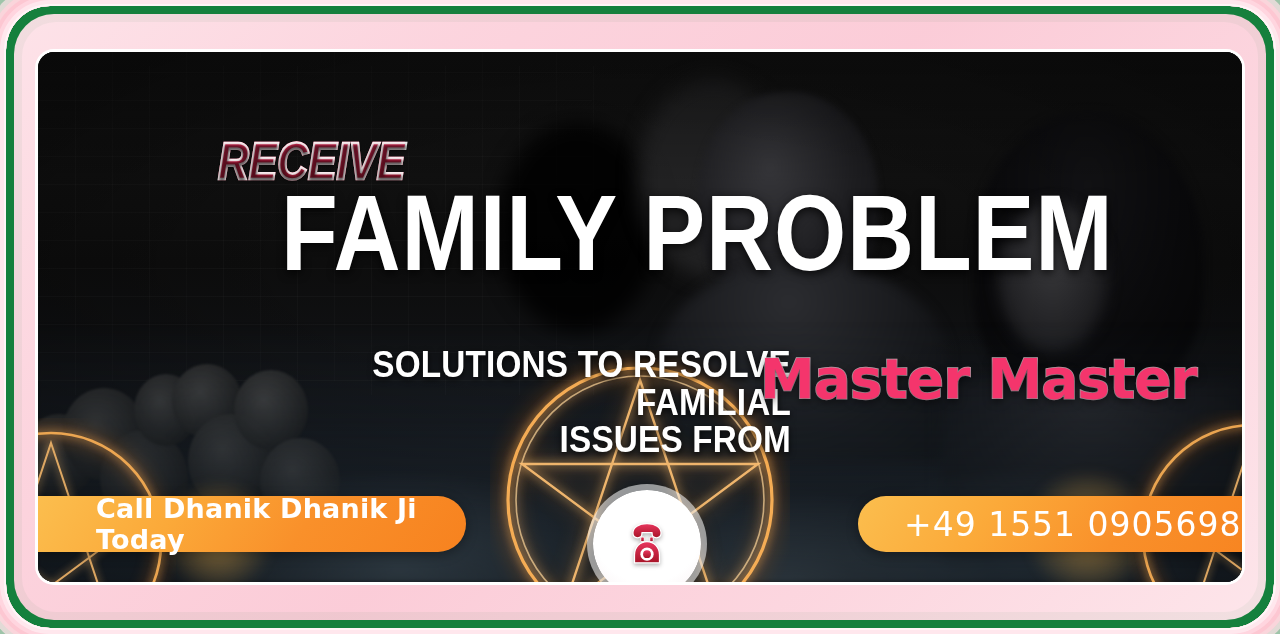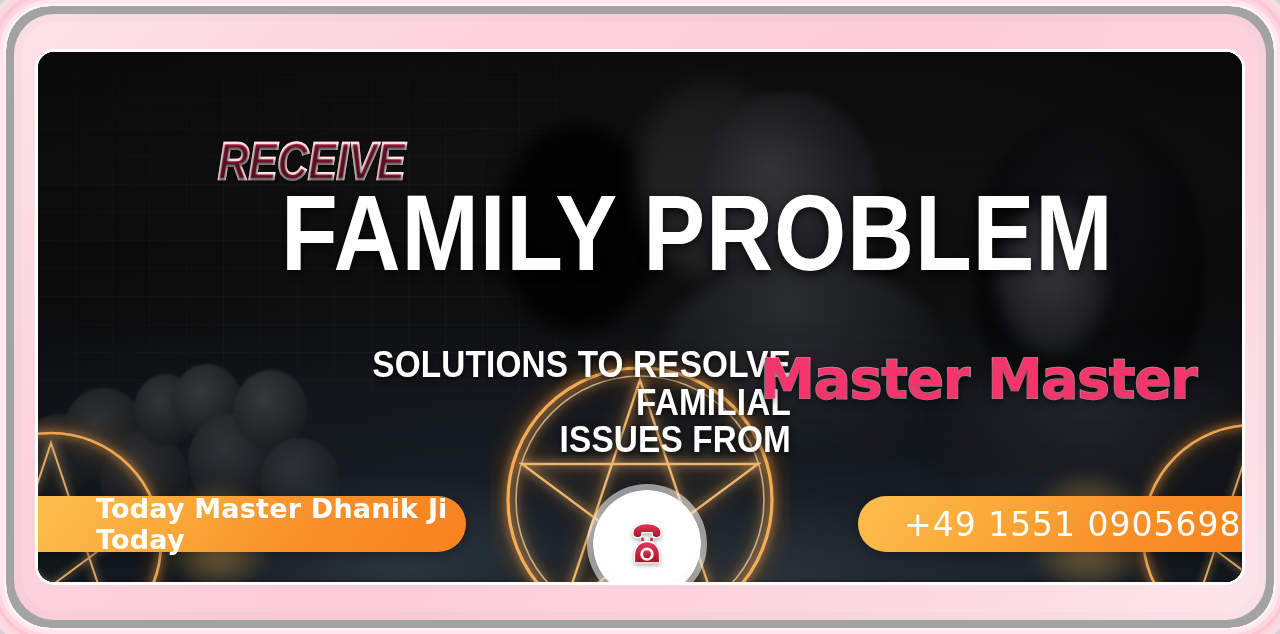--- a/index.html
+++ b/index.html
@@ -6,21 +6,21 @@
   html, body {
     width:1280px; height:634px;
     background:#ffffff;
     font-family:"Liberation Sans", sans-serif;
     overflow:hidden;
   }
 
   
   .frame-wrap{
     position:absolute; left:0; top:0; width:1280px; height:634px;
-    background:#a3a3a3;
+    background:#15803d;
   }
   .glow-outer{
     position:absolute; left:6px; top:6px; width:1268px; height:622px;
     border-radius:44px;
     background:
       radial-gradient(closest-side at 50% 50%, rgba(255,255,255,0) 60%, rgba(255,214,222,0.0) 70%, rgba(255,255,255,0) 100%);
     box-shadow:
       0 0 0 2px rgba(255,246,248,0.95),
       0 0 0 6px rgba(255,233,238,0.9),
       0 0 0 10px rgba(255,214,223,0.95),
@@ -303,21 +303,21 @@
       <div class="kicker">RECEIVE</div>
       <div class="headline">FAMILY PROBLEM</div>
       <div class="subline">
         <div>SOLUTIONS TO RESOLVE FAMILIAL</div>
         <div>ISSUES FROM</div>
       </div>
       <div class="brand">Master Master</div>
     </div>
 
     <div class="cta cta-left">
-      <span>Today Master Dhanik Ji Today</span>
+      <span>Call Dhanik Dhanik Ji Today</span>
     </div>
 
     <div class="cta cta-right">
       <span>+49 1551 0905698</span>
     </div>
 
     <div class="phone-badge">
       <span>
         <svg viewBox="0 0 64 64" width="50" height="50">
           <defs>

